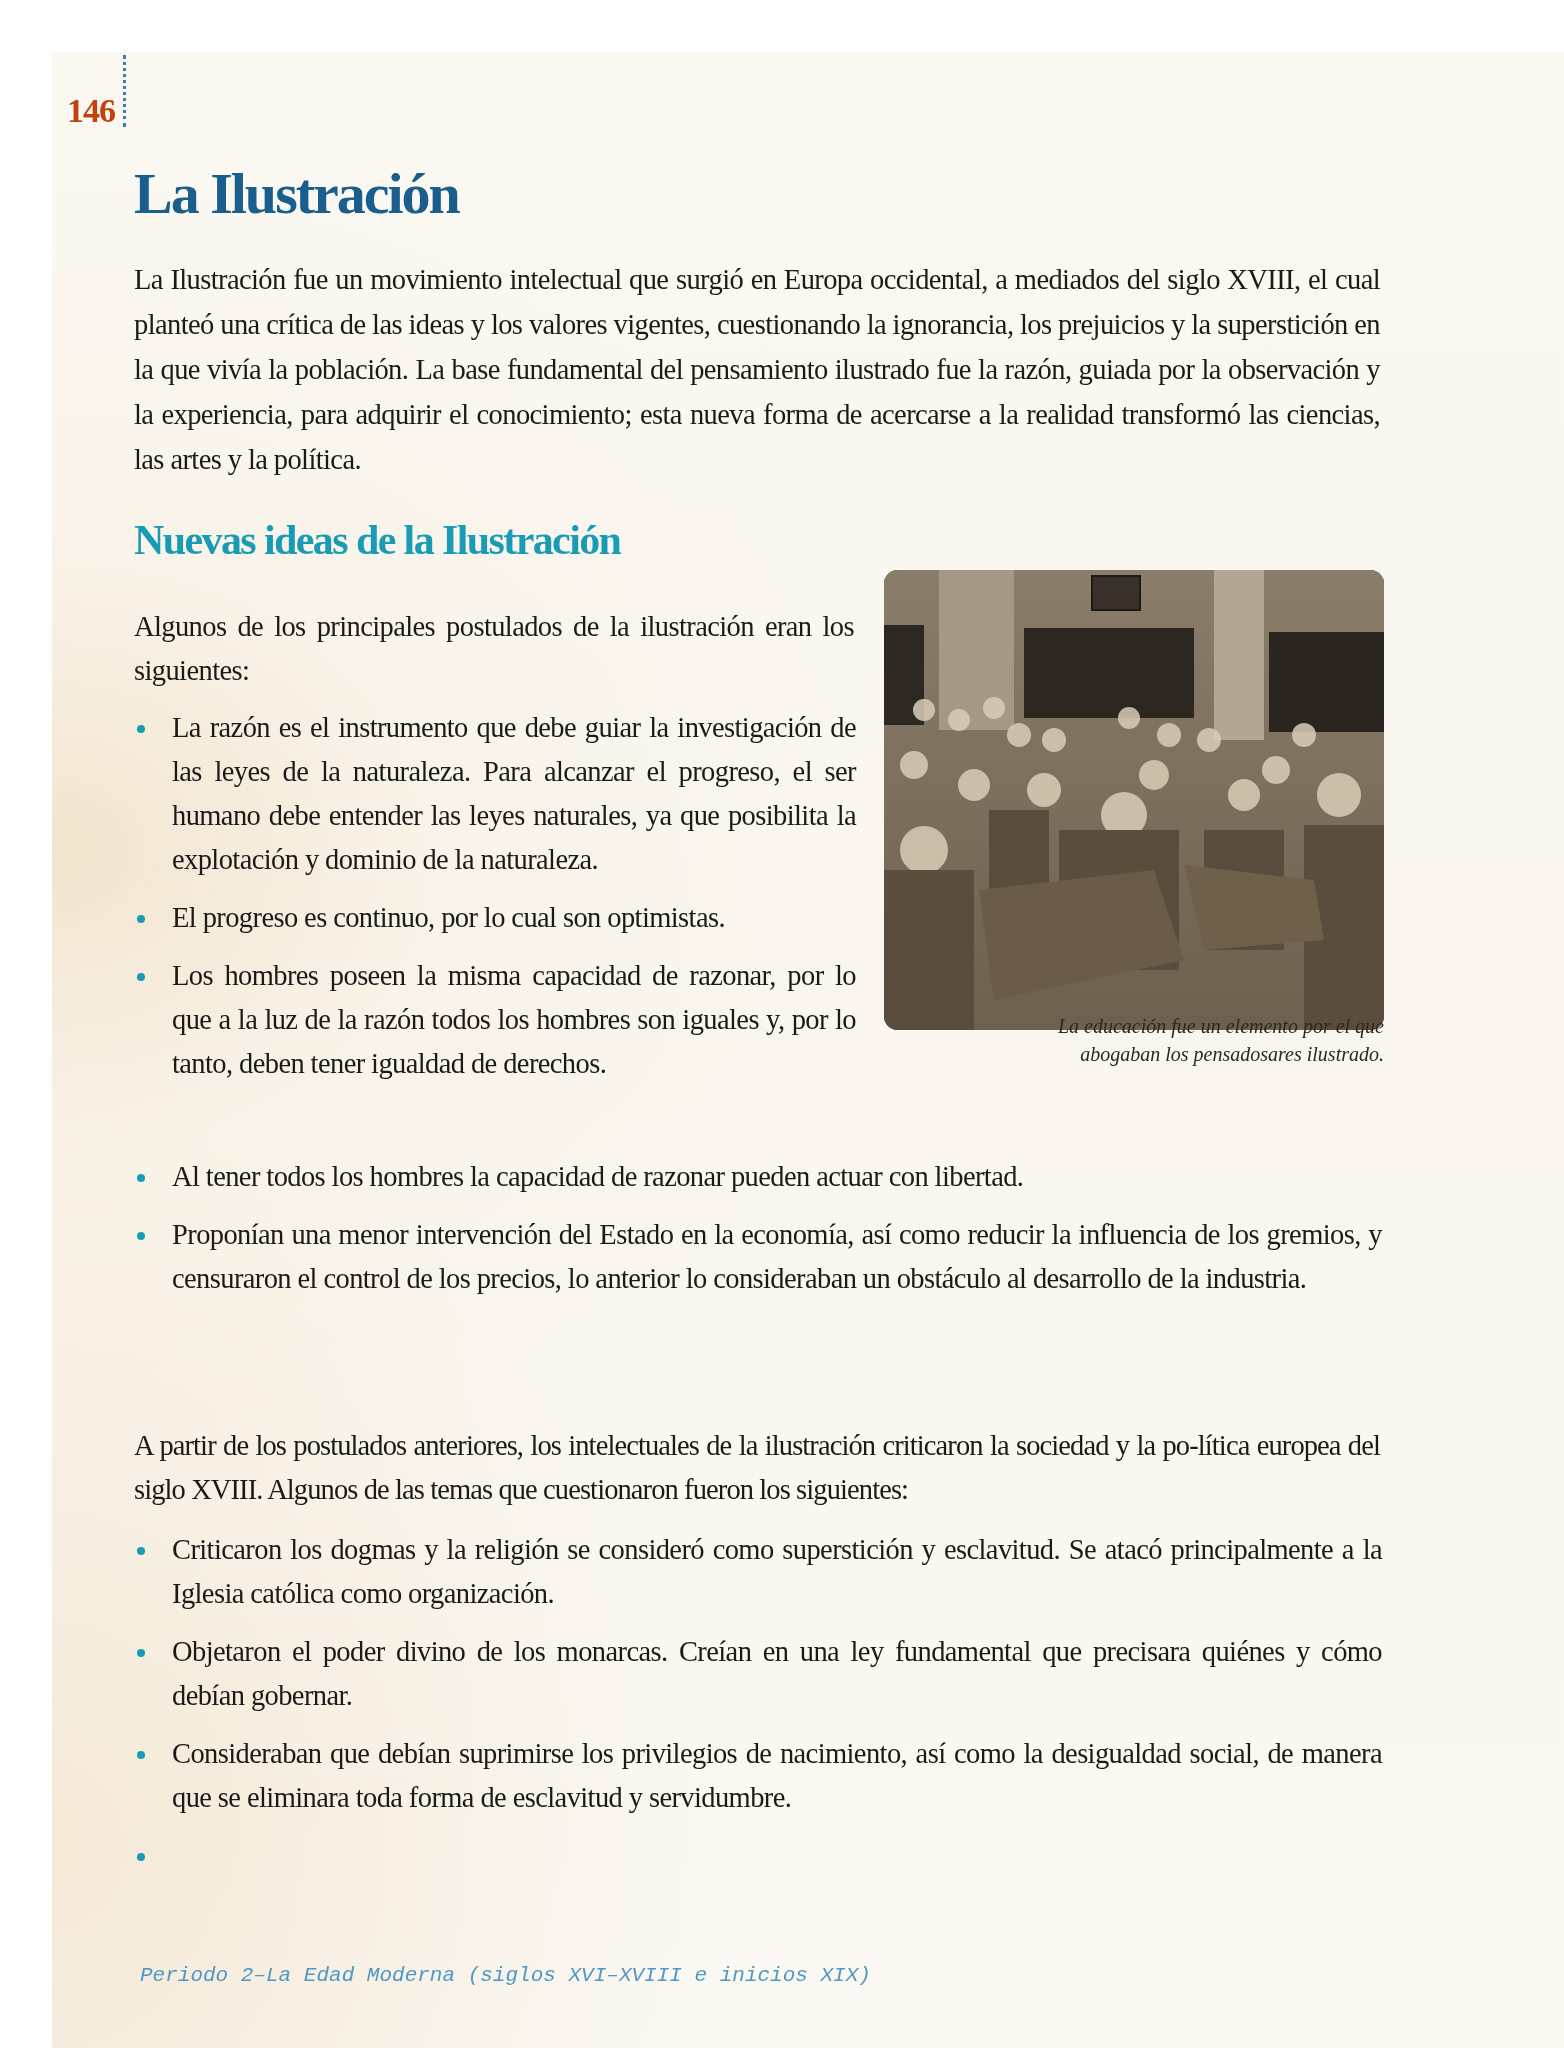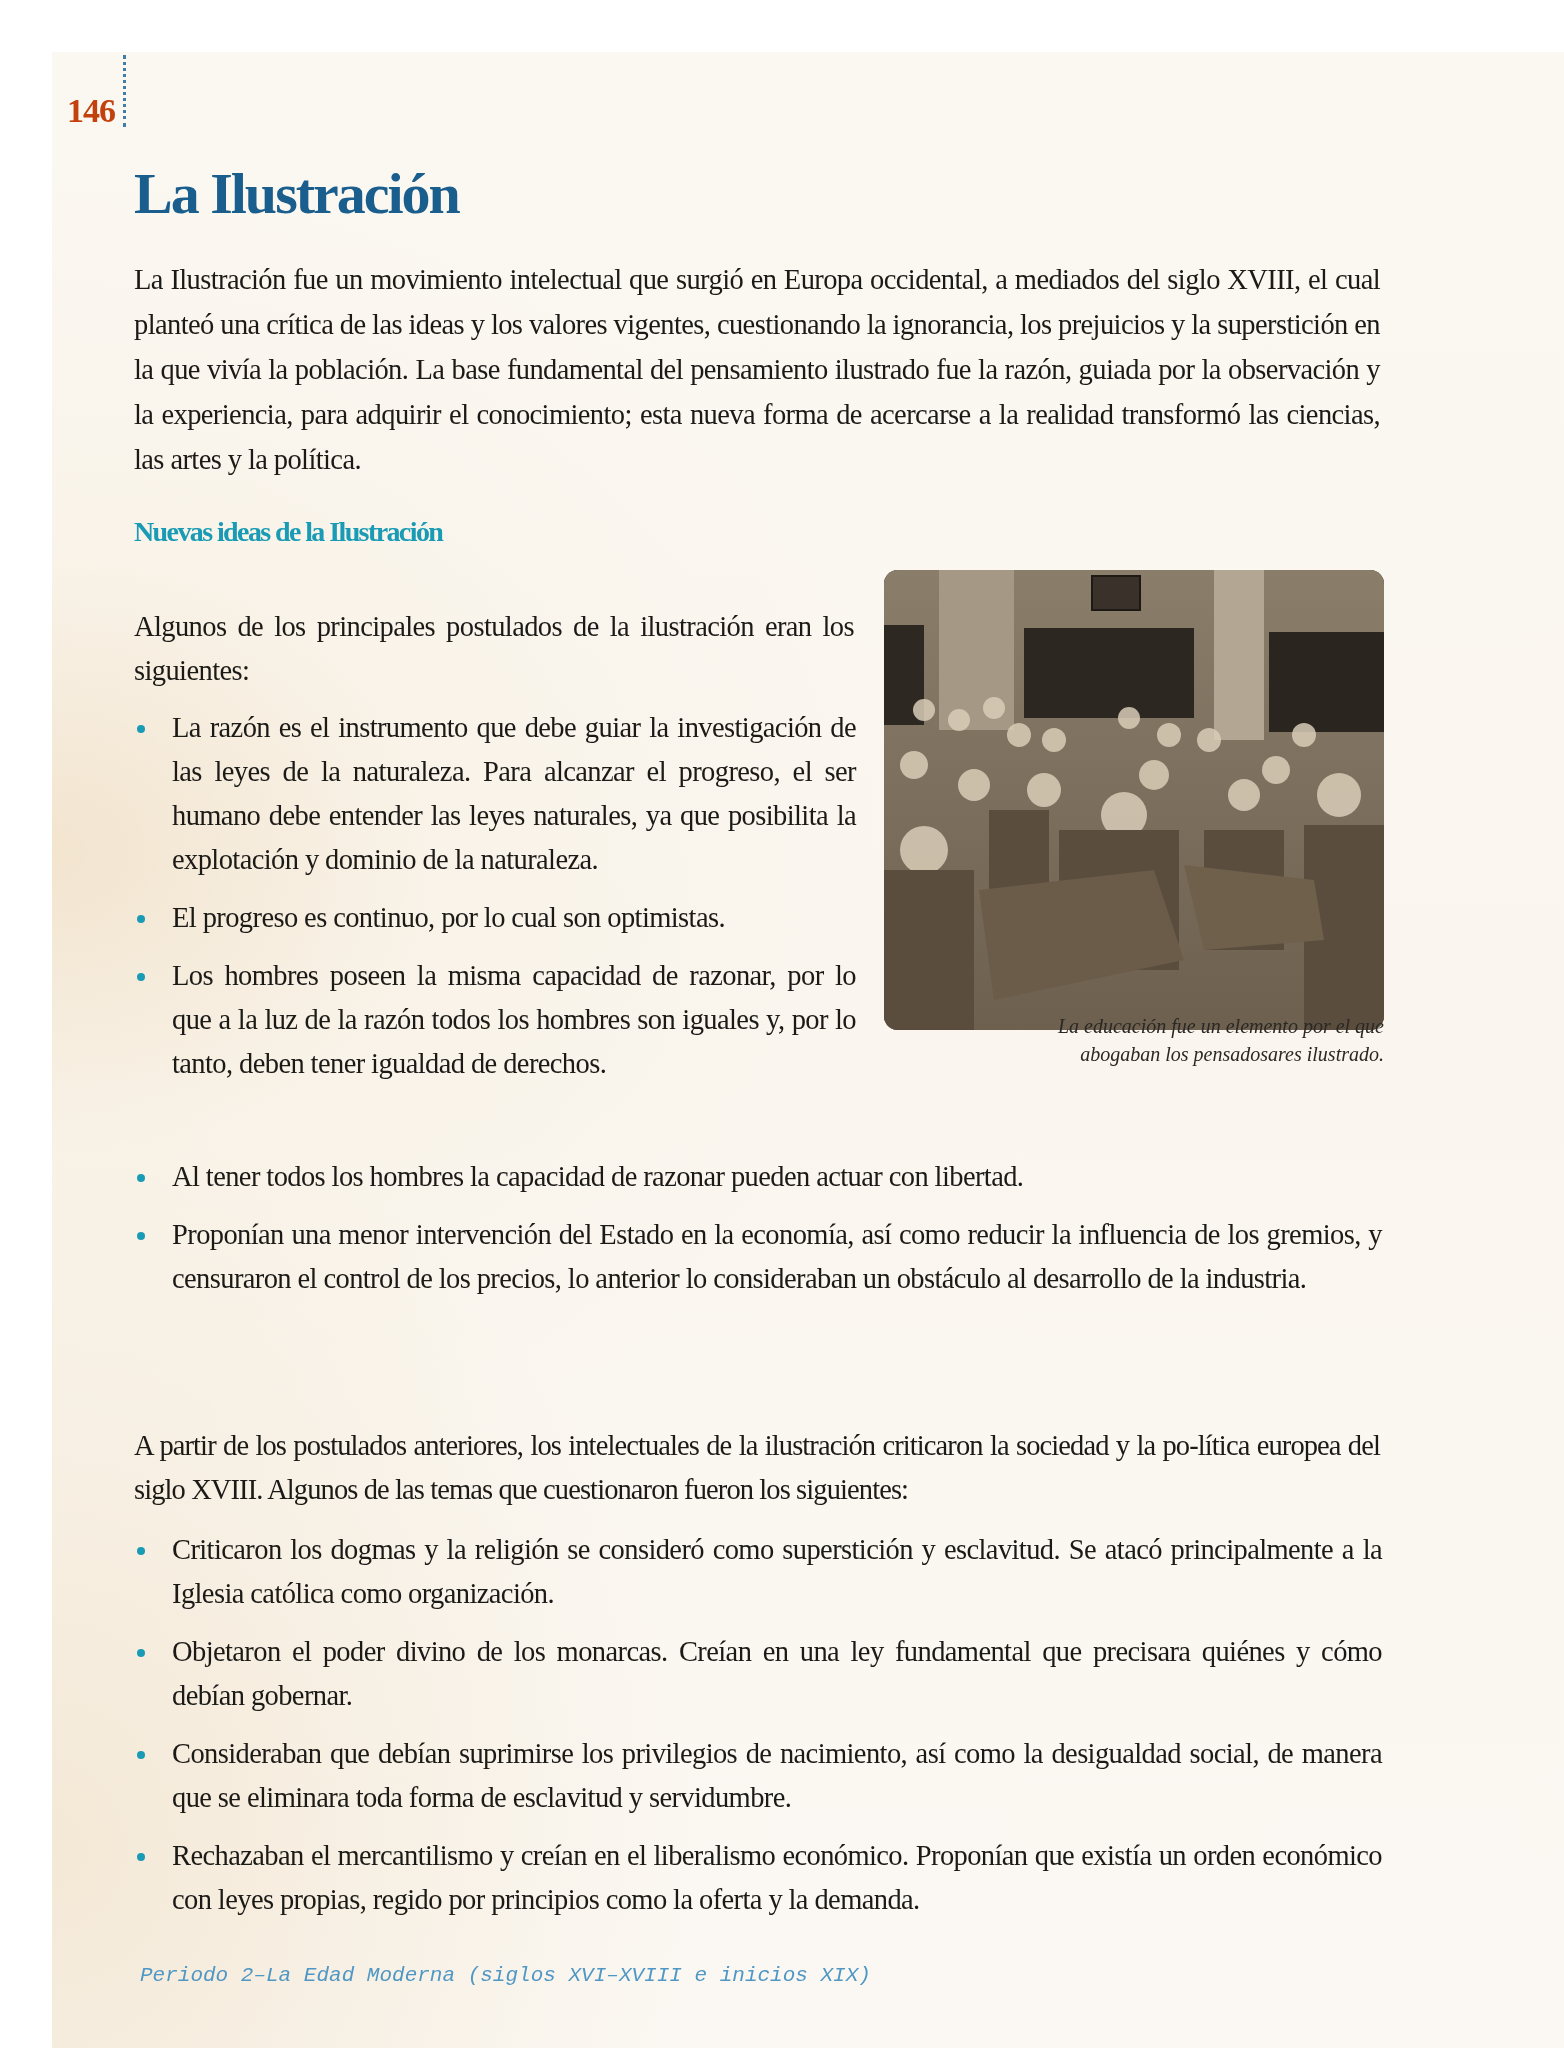--- a/index.html
+++ b/index.html
@@ -31,21 +31,21 @@
     font-size: 58px; color: #1a5e8e; letter-spacing: -2px;
   }
   .intro {
     position: absolute; left: 134px; top: 257px; width: 1246px; margin: 0;
     font-size: 28.5px; line-height: 45px; text-align: justify;
     letter-spacing: -0.6px;
   }
   .subtitle {
     position: absolute; left: 134px; top: 516px; margin: 0;
     font-family: "Liberation Serif", serif; font-weight: bold;
-    font-size: 28px; color: #1a9bb5; letter-spacing: -1.6px;
+    font-size: 42px; color: #1a9bb5; letter-spacing: -1.6px;
   }
   .lead {
     position: absolute; left: 134px; top: 605px; width: 720px; margin: 0;
     font-size: 28.5px; line-height: 44px; text-align: justify; letter-spacing: -0.6px;
   }
   ul.bullets { list-style: none; margin: 0; padding: 0; position: absolute; left: 134px; }
   ul.bullets li {
     position: relative; padding-left: 38px; font-size: 28.5px; line-height: 44px;
     text-align: justify; letter-spacing: -0.6px;
   }
@@ -158,16 +158,16 @@
   <li><span class="dot"></span><span>Al tener todos los hombres la capacidad de razonar pueden actuar con libertad.</span></li>
   <li><span class="dot"></span><span>Proponían una menor intervención del Estado en la economía, así como reducir la influencia de los gremios, y censuraron el control de los precios,  lo anterior lo consideraban un obstáculo al desarrollo de la industria.</span></li>
 </ul>
 
 <p class="after">A partir de los postulados anteriores, los intelectuales de la ilustración criticaron la sociedad y la po-lítica europea del siglo XVIII. Algunos de las temas que cuestionaron fueron los siguientes:</p>
 
 <ul class="bullets list3">
   <li><span class="dot"></span><span>Criticaron los dogmas y la religión se consideró como superstición y esclavitud. Se atacó principalmente a la Iglesia católica como organización.</span></li>
   <li><span class="dot"></span><span>Objetaron el poder divino de los monarcas. Creían en una ley fundamental que precisara quiénes y cómo debían gobernar.</span></li>
   <li><span class="dot"></span><span>Consideraban que debían suprimirse los privilegios de nacimiento, así como la desigualdad social, de manera que se eliminara toda forma de esclavitud y servidumbre.</span></li>
-  <li><span class="dot"></span><span>Rechazaban el mercantilismo y creían en el liberalismo económico. Proponían que existía un orden económico con leyes propias, regido por principios como la oferta y la demanda.</span></li>
+  <li><span class="dot"></span></li>
 </ul>
 
 <p class="footer">Periodo 2–La Edad Moderna (siglos XVI–XVIII e inicios XIX)</p>
 
 </body></html>

